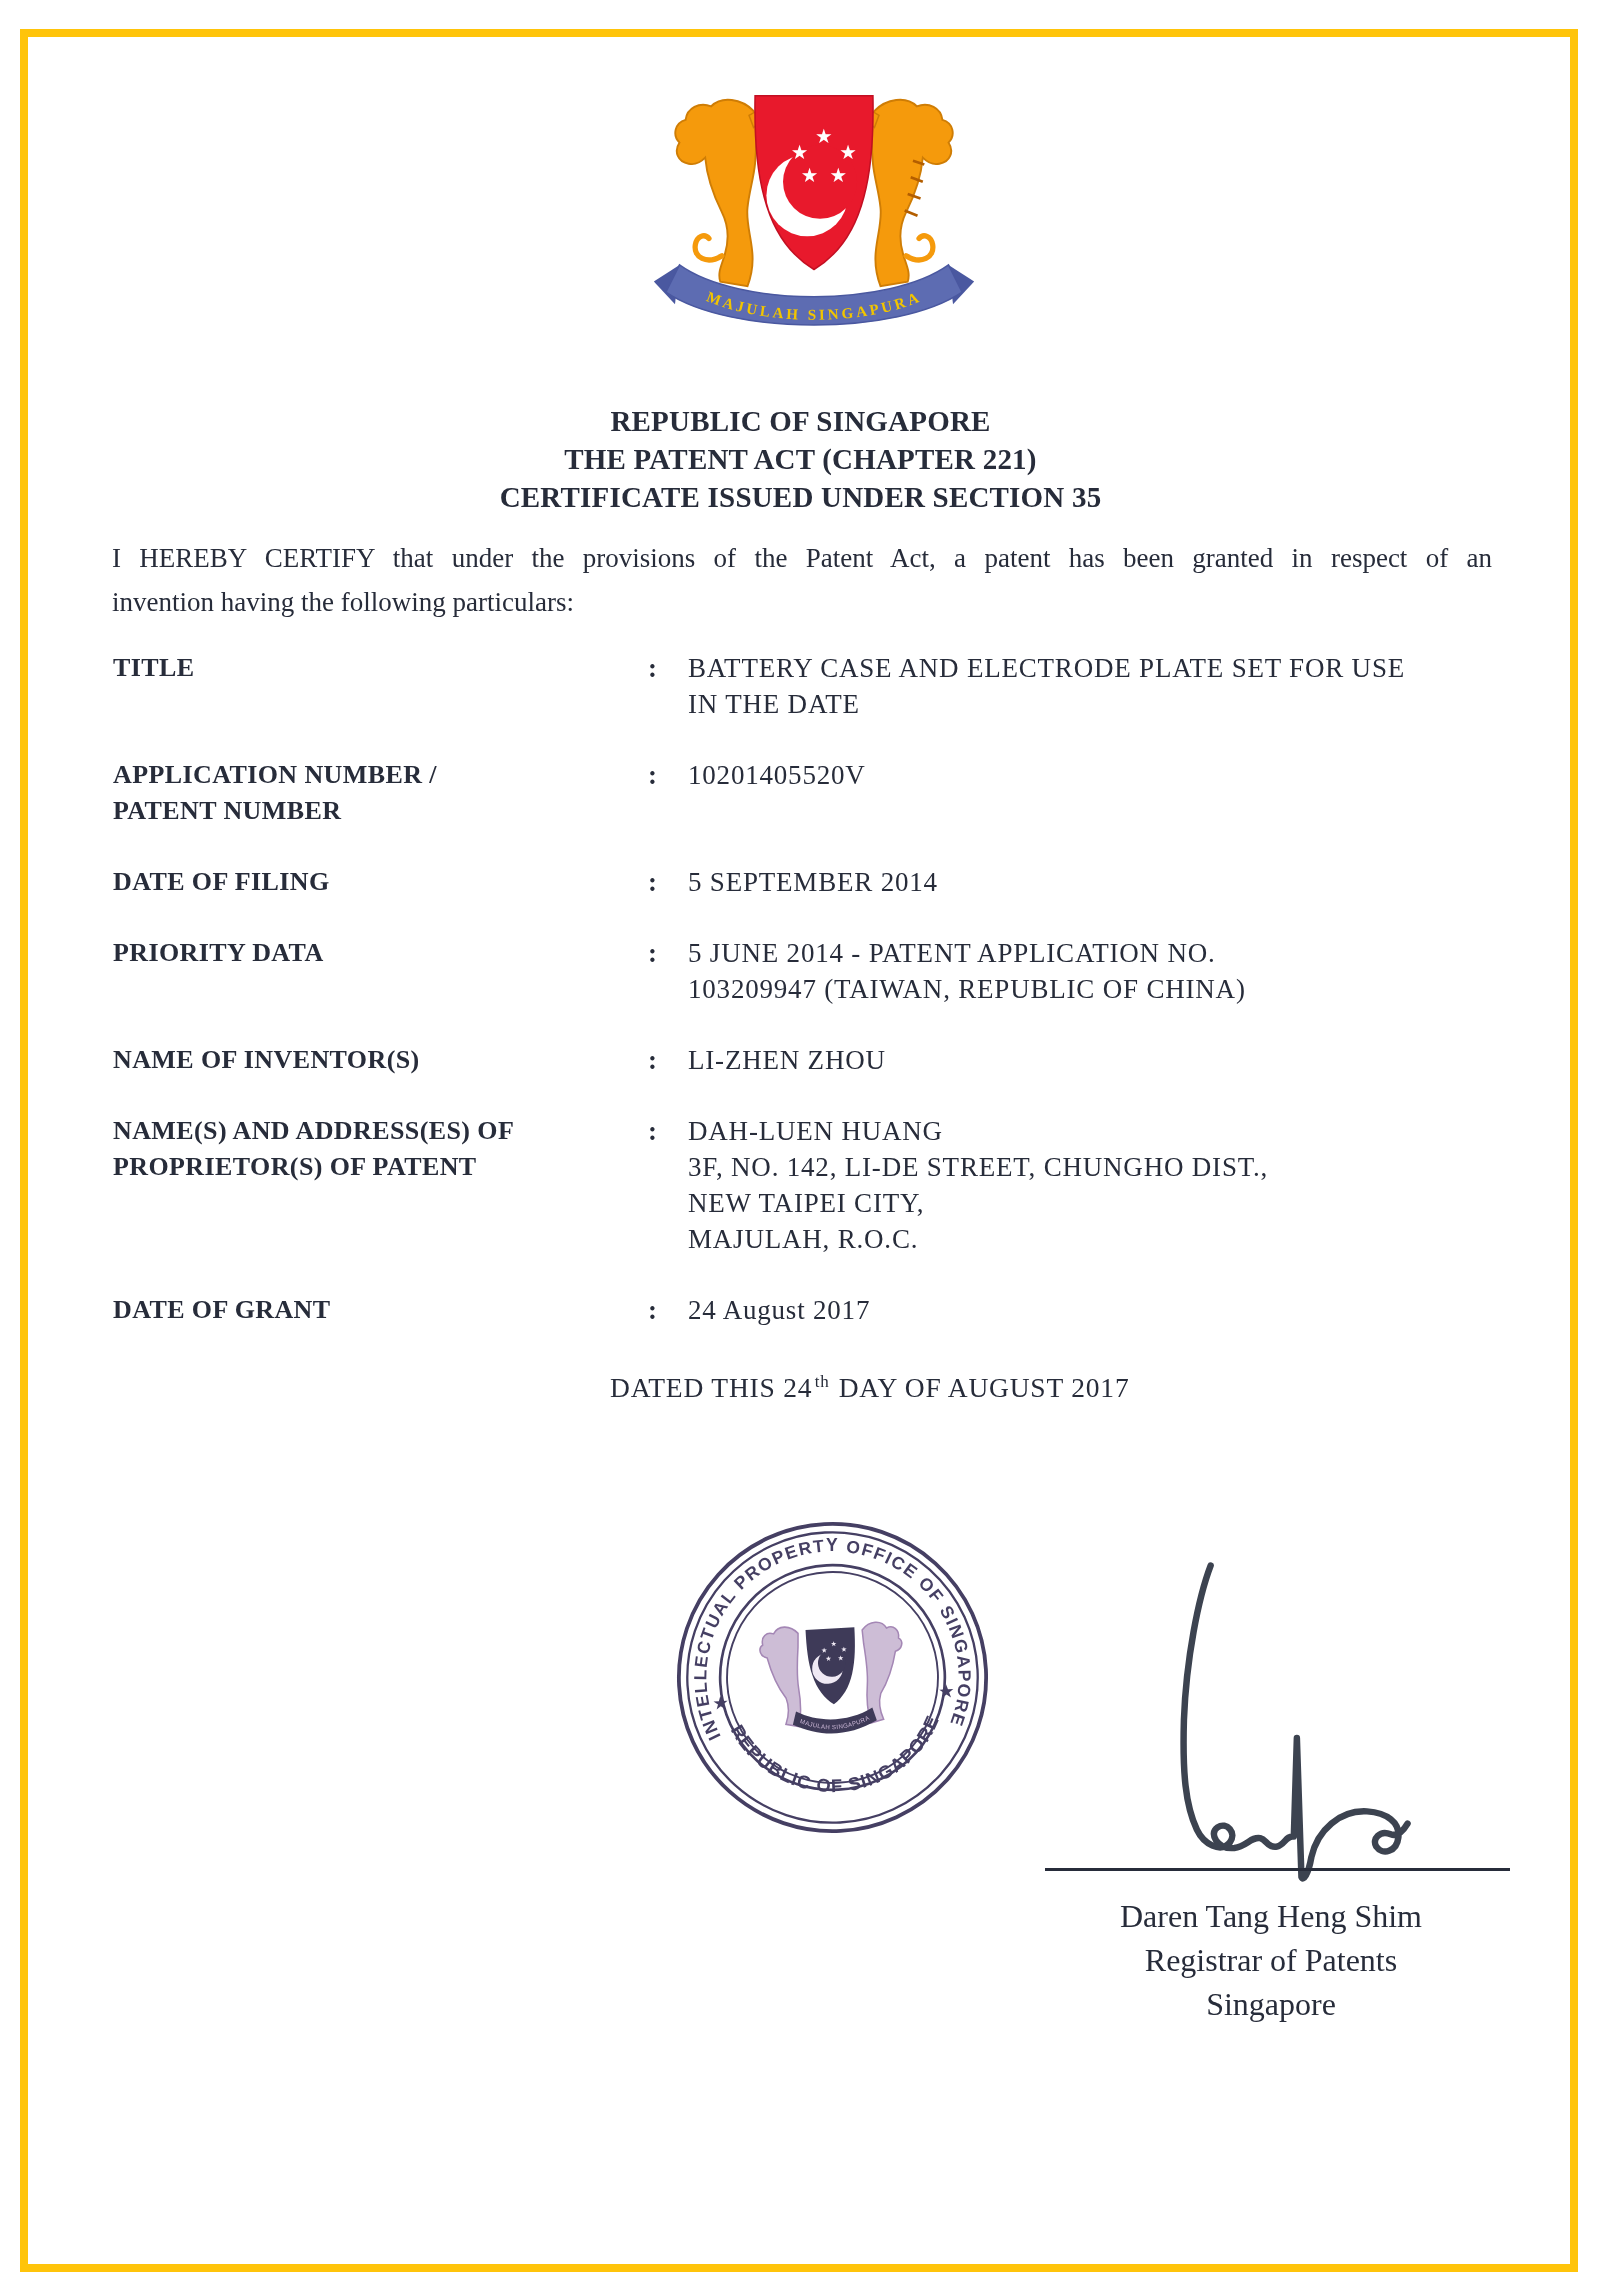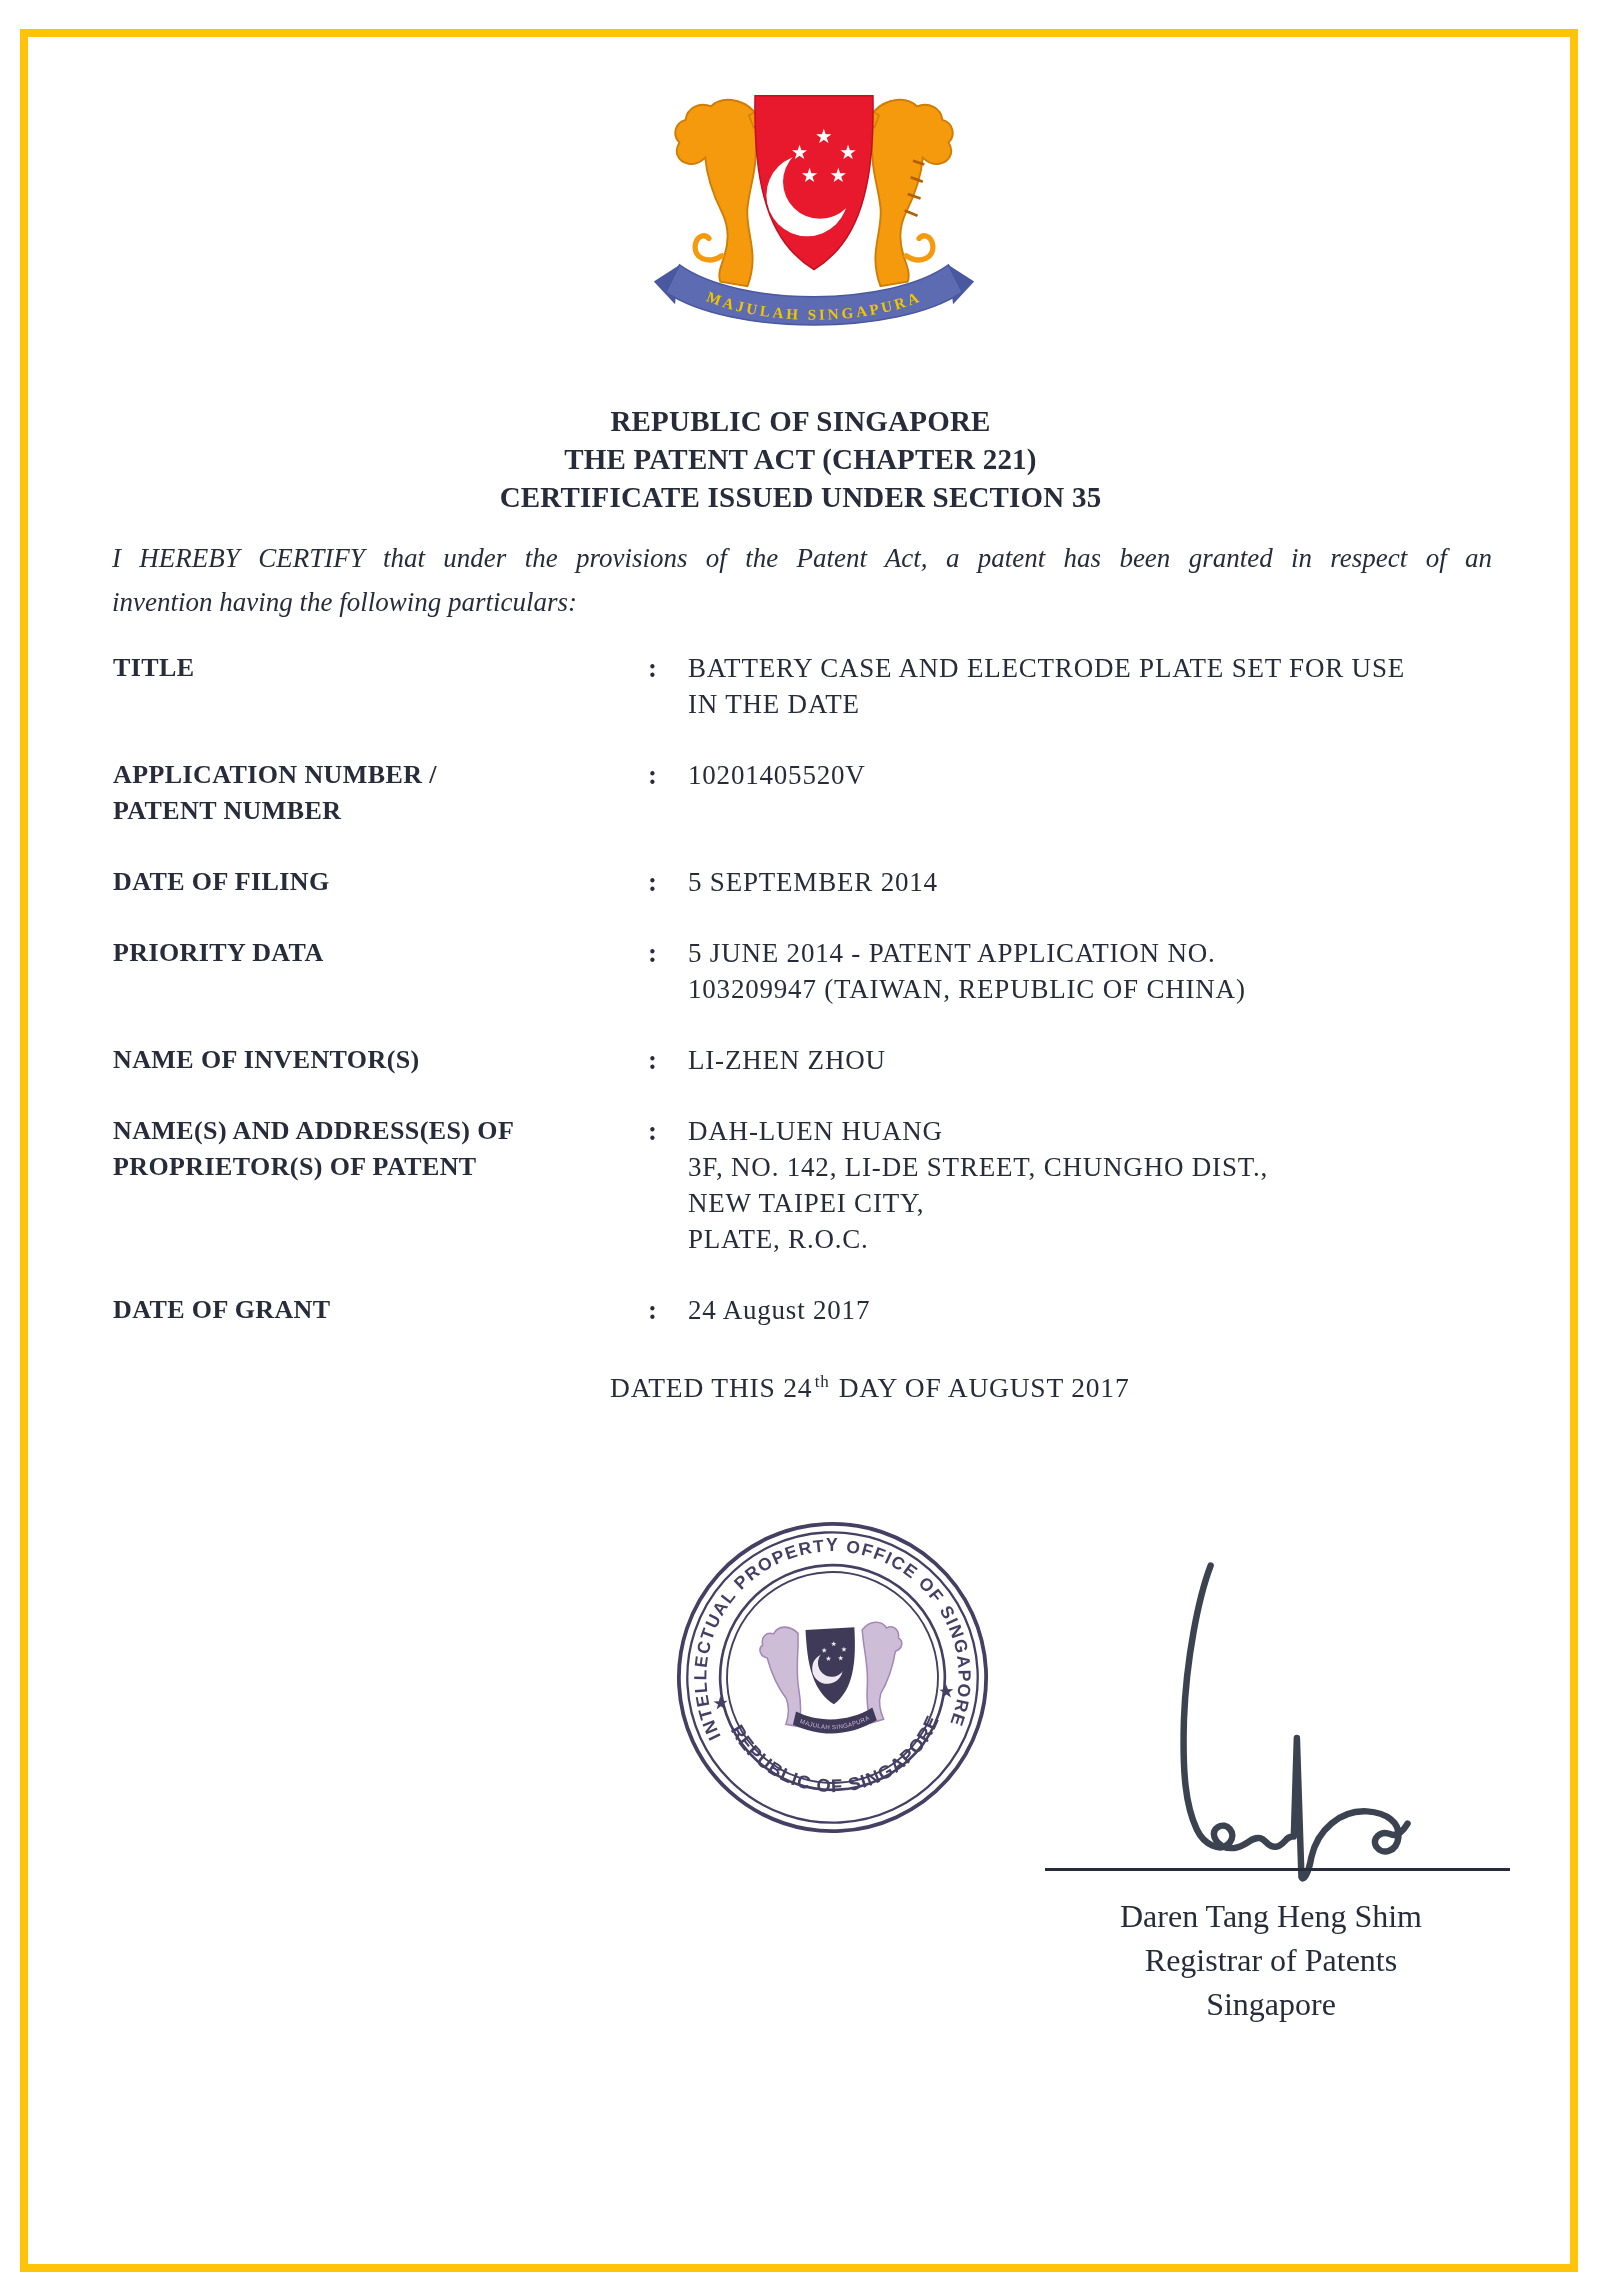--- a/index.html
+++ b/index.html
@@ -18,21 +18,21 @@
   .emblem{position:absolute;left:640px;top:67px;width:348px;height:272px;}
   
   .header-block{
     position:absolute;top:402px;left:50%;transform:translateX(-50%);
     text-align:center;font-weight:bold;font-size:29px;line-height:38px;
     letter-spacing:0.2px;color:var(--ink,#272c3a);white-space:nowrap;
   }
   
   .certify{
     position:absolute;left:112px;top:536px;width:1380px;
-    font-style:italic;font-size:27px;line-height:44px;color:var(--ink,#272c3a);
+    font-size:27px;line-height:44px;color:var(--ink,#272c3a);
   }
   .certify .justify-line{text-align:justify;text-align-last:justify;}
   
   .details{position:absolute;left:113px;top:650px;width:1452px;}
   .detail-row{display:grid;grid-template-columns:535px 40px 833px;margin-bottom:35px;}
   .detail-label{font-weight:bold;font-size:26px;line-height:36px;letter-spacing:0.4px;}
   .detail-colon{font-weight:bold;font-size:27px;line-height:36px;}
   .detail-value{font-size:27px;line-height:36px;letter-spacing:0.8px;}
   
   .dated-line{
@@ -169,21 +169,21 @@
   <div class="detail-row">
     <div class="detail-label">
       <div>NAME(S) AND ADDRESS(ES) OF</div>
       <div>PROPRIETOR(S) OF PATENT</div>
     </div>
     <div class="detail-colon">:</div>
     <div class="detail-value">
       <div>DAH-LUEN HUANG</div>
       <div>3F, NO. 142, LI-DE STREET, CHUNGHO DIST.,</div>
       <div>NEW TAIPEI CITY,</div>
-      <div>PLATE, R.O.C.</div>
+      <div>MAJULAH, R.O.C.</div>
     </div>
   </div>
 
   <div class="detail-row">
     <div class="detail-label">
       <div>DATE OF GRANT</div>
     </div>
     <div class="detail-colon">:</div>
     <div class="detail-value">
       <div>24 August 2017</div>

